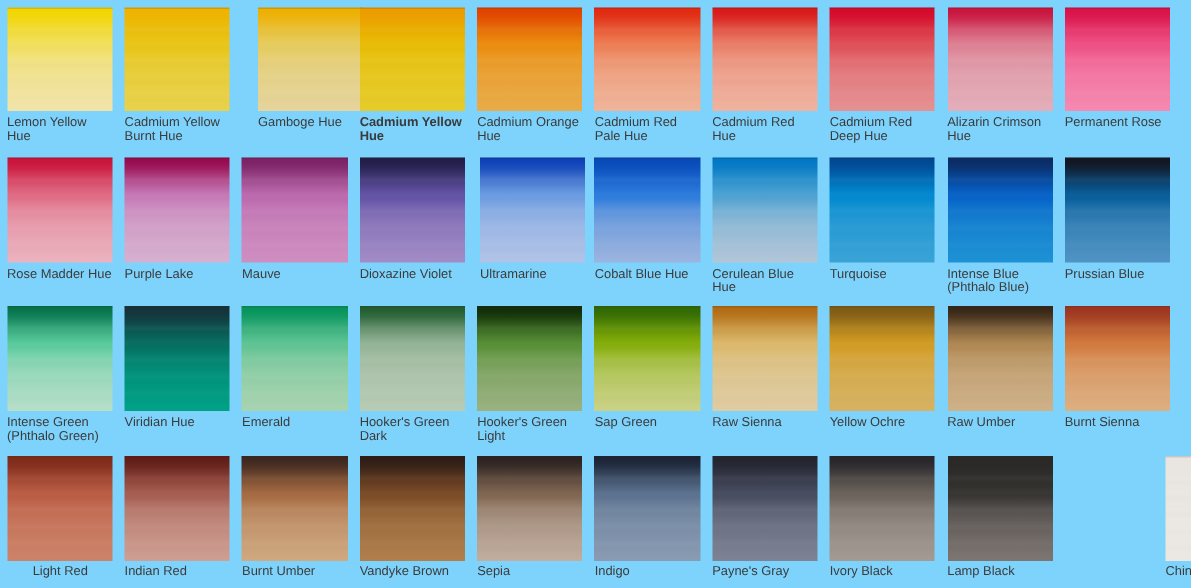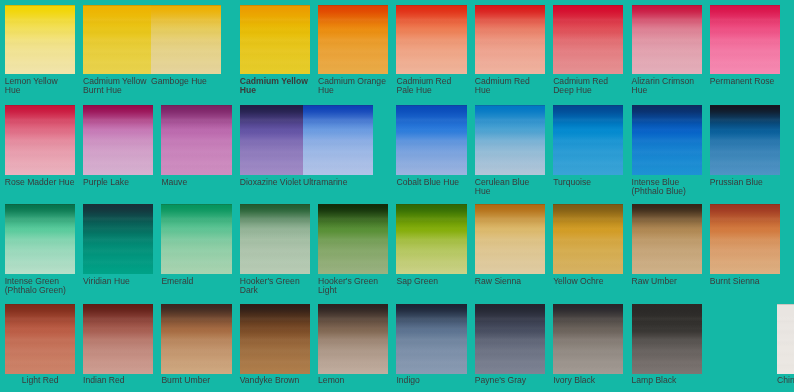--- a/index.html
+++ b/index.html
@@ -1,21 +1,21 @@
 <!DOCTYPE html>
 <html><head>
 <meta charset="utf-8">
 <title>Colour Chart</title>
 <style>
   html,body{margin:0;padding:0;background:#ffffff;}
   body{width:794px;height:392px;overflow:hidden;
        font-family:"Liberation Sans",sans-serif;
        -webkit-font-smoothing:antialiased;
        text-rendering:optimizeLegibility;}
-  #chart{position:relative;width:794px;height:392px;background:#14b8a6;}
+  #chart{position:relative;width:794px;height:392px;background:#7dd3fc;}
   .sw-row{position:absolute;left:0;width:794px;}
   .cell{position:absolute;top:0;width:70.3px;}
   .patch{width:70.3px;height:69.9px;position:relative;}
   .patch .topline{position:absolute;left:0;top:0;width:100%;height:1px;
        background:rgba(70,35,25,.16);}
   .patch .streaks{position:absolute;inset:0;pointer-events:none;
        background:linear-gradient(to bottom,
          rgba(255,255,255,0)   0%,  rgba(255,255,255,0)   17%,
          rgba(255,255,255,.035) 21%, rgba(0,0,0,.012) 25%,
          rgba(255,255,255,0)   29%, rgba(255,255,255,.028) 35%,
@@ -40,21 +40,21 @@
         </div>
         <div class="label">Lemon Yellow Hue</div>
       </div>
       <div class="cell" style="left: 83.05px;">
         <div class="patch" style="background: linear-gradient(rgb(238, 179, 0) 0%, rgb(238, 180, 1) 5%, rgb(237, 182, 4) 10%, rgb(236, 186, 8) 15%, rgb(235, 190, 14) 22%, rgb(234, 194, 18) 29%, rgb(233, 197, 22) 37%, rgb(233, 200, 34) 44%, rgb(233, 202, 45) 51%, rgb(232, 205, 54) 59%, rgb(232, 206, 60) 69%, rgb(232, 208, 66) 79%, rgb(232, 209, 72) 90%, rgb(232, 210, 76) 100%);">
           <div class="topline"></div>
           <div class="streaks"></div>
         </div>
         <div class="label">Cadmium Yellow Burnt Hue</div>
       </div>
-      <div class="cell" style="left: 151px;">
+      <div class="cell" style="left: 172px;">
         <div class="patch" style="background: linear-gradient(rgb(237, 175, 0) 0%, rgb(237, 177, 5) 5%, rgb(236, 180, 16) 10%, rgb(234, 186, 34) 15%, rgb(233, 193, 57) 22%, rgb(231, 199, 77) 29%, rgb(230, 204, 93) 37%, rgb(230, 206, 107) 44%, rgb(230, 207, 119) 51%, rgb(229, 209, 130) 59%, rgb(229, 210, 138) 69%, rgb(229, 211, 144) 79%, rgb(229, 211, 151) 90%, rgb(229, 212, 156) 100%);">
           <div class="topline"></div>
           <div class="streaks"></div>
         </div>
         <div class="label">Gamboge Hue</div>
       </div>
       <div class="cell" style="left: 239.75px; font-weight: bold;">
         <div class="patch" style="background: linear-gradient(rgb(236, 155, 0) 0%, rgb(236, 157, 0) 5%, rgb(235, 161, 1) 10%, rgb(235, 167, 1) 15%, rgb(234, 175, 2) 22%, rgb(233, 182, 3) 29%, rgb(232, 188, 4) 37%, rgb(232, 192, 13) 44%, rgb(231, 195, 20) 51%, rgb(231, 197, 26) 59%, rgb(231, 199, 31) 69%, rgb(230, 201, 35) 79%, rgb(230, 203, 39) 90%, rgb(230, 204, 42) 100%);">
           <div class="topline"></div>
           <div class="streaks"></div>
@@ -126,21 +126,21 @@
         </div>
         <div class="label">Mauve</div>
       </div>
       <div class="cell" style="left: 239.75px;">
         <div class="patch" style="background: linear-gradient(rgb(32, 29, 70) 0%, rgb(36, 32, 75) 5%, rgb(43, 38, 86) 10%, rgb(56, 48, 105) 15%, rgb(73, 62, 128) 22%, rgb(87, 73, 149) 29%, rgb(98, 82, 165) 37%, rgb(112, 95, 173) 44%, rgb(124, 106, 179) 51%, rgb(135, 116, 184) 59%, rgb(143, 123, 188) 69%, rgb(149, 129, 192) 79%, rgb(156, 135, 195) 90%, rgb(161, 140, 198) 100%);">
           <div class="topline"></div>
           <div class="streaks"></div>
         </div>
         <div class="label">Dioxazine Violet</div>
       </div>
-      <div class="cell" style="left: 303px;">
+      <div class="cell" style="left: 320px;">
         <div class="patch" style="background: linear-gradient(rgb(11, 63, 181) 0%, rgb(17, 68, 184) 5%, rgb(28, 79, 189) 10%, rgb(46, 97, 197) 15%, rgb(70, 120, 209) 22%, rgb(90, 140, 218) 29%, rgb(107, 156, 226) 37%, rgb(123, 165, 227) 44%, rgb(137, 172, 228) 51%, rgb(148, 179, 229) 59%, rgb(157, 184, 230) 69%, rgb(165, 188, 230) 79%, rgb(172, 192, 231) 90%, rgb(178, 195, 231) 100%);">
           <div class="topline"></div>
           <div class="streaks"></div>
         </div>
         <div class="label">Ultramarine</div>
       </div>
       <div class="cell" style="left: 396.45px;">
         <div class="patch" style="background: linear-gradient(rgb(8, 73, 184) 0%, rgb(10, 76, 186) 5%, rgb(14, 82, 190) 10%, rgb(20, 91, 197) 15%, rgb(29, 104, 206) 22%, rgb(36, 114, 214) 29%, rgb(42, 123, 220) 37%, rgb(68, 136, 221) 44%, rgb(90, 147, 221) 51%, rgb(109, 156, 222) 59%, rgb(123, 163, 222) 69%, rgb(135, 169, 222) 79%, rgb(147, 175, 223) 90%, rgb(156, 180, 223) 100%);">
           <div class="topline"></div>
           <div class="streaks"></div>
@@ -275,21 +275,21 @@
           <div class="topline"></div>
           <div class="streaks"></div>
         </div>
         <div class="label">Vandyke Brown</div>
       </div>
       <div class="cell" style="left: 318.1px;">
         <div class="patch" style="background: linear-gradient(rgb(42, 33, 32) 0%, rgb(47, 37, 35) 5%, rgb(57, 45, 40) 10%, rgb(73, 58, 50) 15%, rgb(94, 75, 62) 22%, rgb(112, 89, 72) 29%, rgb(127, 101, 80) 37%, rgb(142, 118, 98) 44%, rgb(155, 131, 113) 51%, rgb(166, 144, 127) 59%, rgb(174, 153, 137) 69%, rgb(181, 160, 145) 79%, rgb(188, 168, 153) 90%, rgb(193, 174, 160) 100%);">
           <div class="topline"></div>
           <div class="streaks"></div>
         </div>
-        <div class="label">Lemon</div>
+        <div class="label">Sepia</div>
       </div>
       <div class="cell" style="left: 396.45px;">
         <div class="patch" style="background: linear-gradient(rgb(26, 34, 52) 0%, rgb(30, 39, 57) 5%, rgb(37, 48, 68) 10%, rgb(49, 63, 85) 15%, rgb(65, 83, 108) 22%, rgb(79, 99, 127) 29%, rgb(90, 113, 143) 37%, rgb(101, 123, 151) 44%, rgb(110, 131, 158) 51%, rgb(118, 138, 164) 59%, rgb(124, 143, 169) 69%, rgb(129, 147, 172) 79%, rgb(134, 152, 176) 90%, rgb(138, 155, 179) 100%);">
           <div class="topline"></div>
           <div class="streaks"></div>
         </div>
         <div class="label">Indigo</div>
       </div>
       <div class="cell" style="left: 474.8px;">
         <div class="patch" style="background: linear-gradient(rgb(34, 36, 47) 0%, rgb(36, 38, 50) 5%, rgb(40, 43, 55) 10%, rgb(47, 50, 64) 15%, rgb(56, 60, 76) 22%, rgb(63, 68, 86) 29%, rgb(69, 75, 94) 37%, rgb(82, 88, 106) 44%, rgb(93, 99, 117) 51%, rgb(102, 108, 126) 59%, rgb(109, 115, 132) 69%, rgb(115, 121, 138) 79%, rgb(121, 127, 144) 90%, rgb(126, 132, 148) 100%);">

